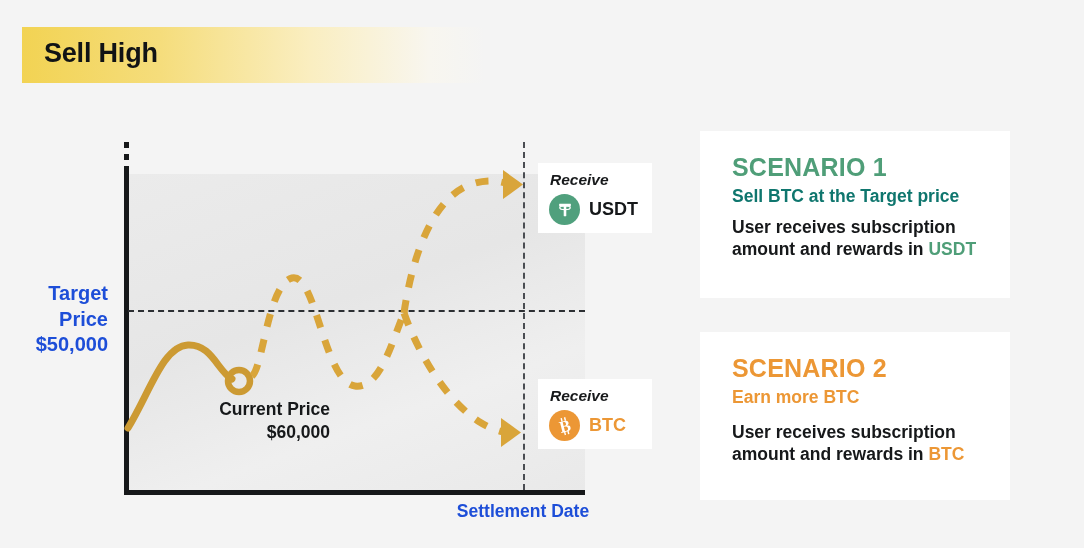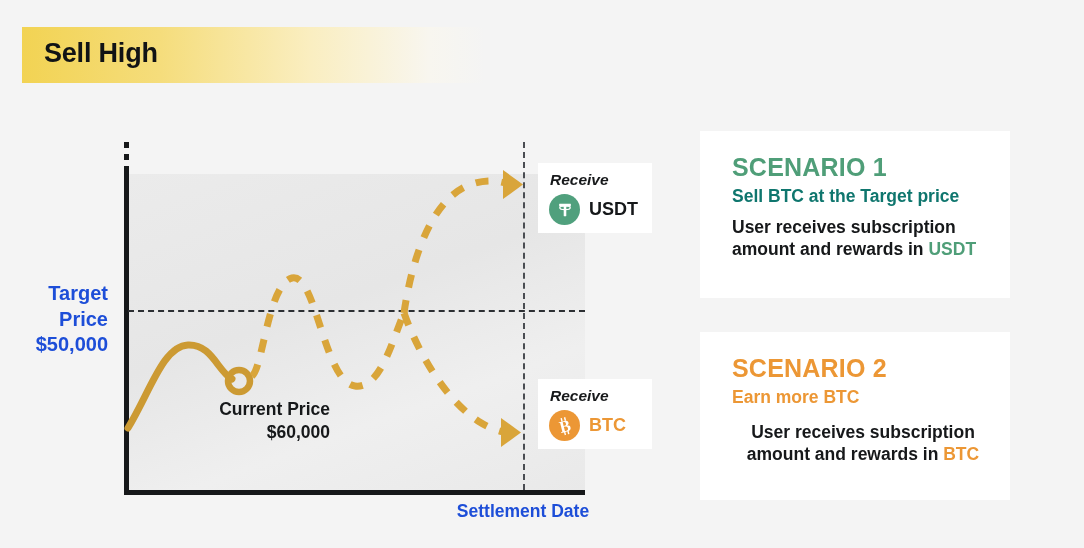--- a/index.html
+++ b/index.html
@@ -163,21 +163,21 @@
   .label-btc  { color: #ec9735; }
 
   
   .scenario-card {
     position: absolute;
     left: 700px;
     width: 310px;
     background: #ffffff;
   }
   #scenario-card-1 { top: 131px; height: 167px; }
-  #scenario-card-2 { top: 332px; height: 168px; text-align: center; }
+  #scenario-card-2 { top: 332px; height: 168px; }
 
   .scenario-heading {
     position: absolute;
     left: 32px;
     font-size: 25px;
     font-weight: bold;
     letter-spacing: 0.2px;
   }
   .scenario-sub {
     position: absolute;

